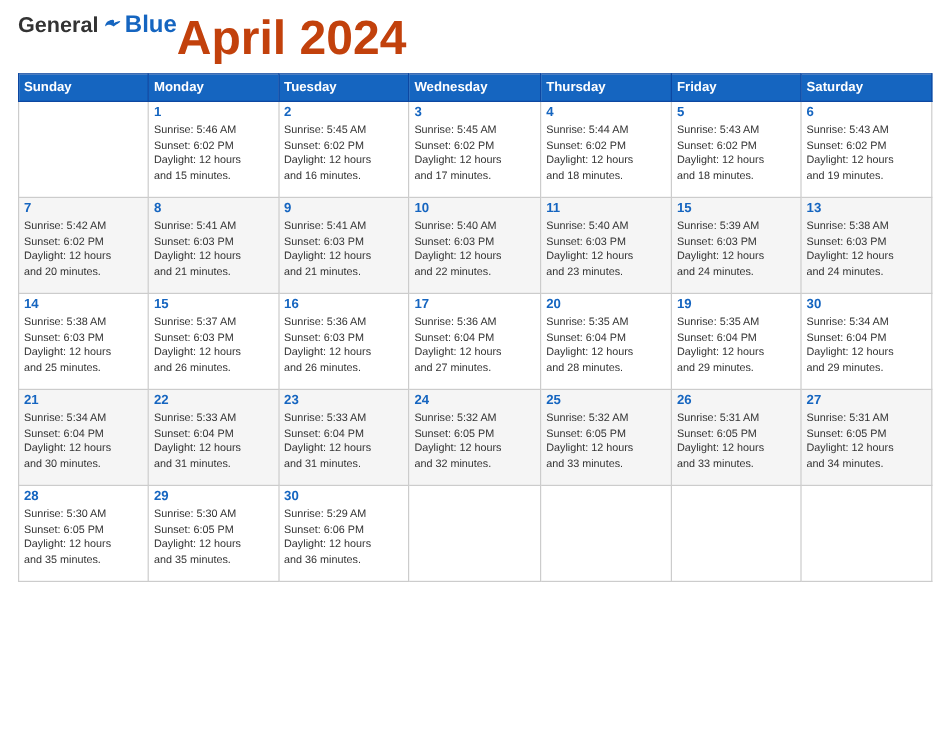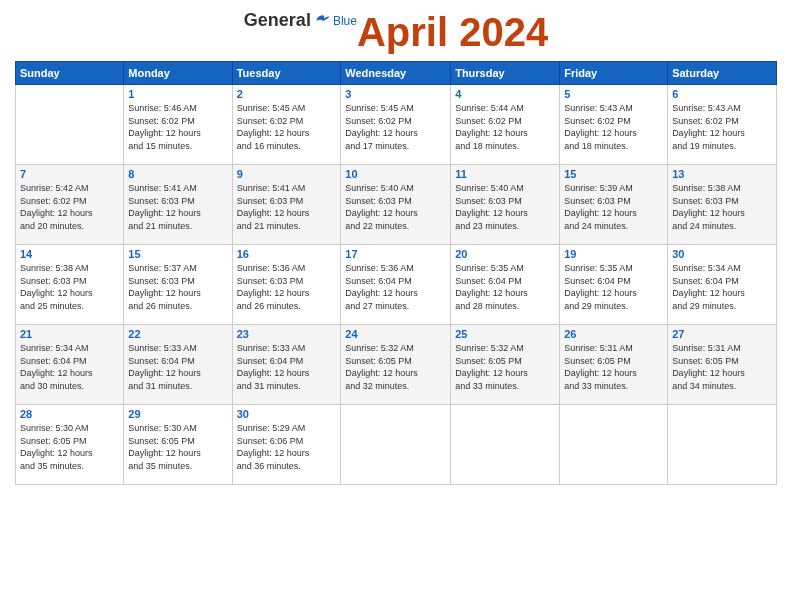--- a/index.html
+++ b/index.html
@@ -9,42 +9,42 @@
       width: 792px;
       height: 612px;
       overflow: hidden;
     }
     .container {
       width: 792px;
       padding: 10px 15px;
     }
     .header-row {
       display: flex;
-      justify-content: center;
+      justify-content: flex-start;
       align-items: flex-start;
       margin-bottom: 6px;
     }
     .logo {
       display: flex;
       flex-direction: column;
       align-items: flex-start;
     }
     .logo-text {
       display: flex;
       align-items: center;
       gap: 2px;
     }
     .logo-general {
       font-size: 18px;
       font-weight: bold;
       color: #333;
     }
     .logo-blue {
-      font-size: 12px;
-      font-weight: normal;
+      font-size: 20px;
+      font-weight: bold;
       color: #1565c0;
     }
     .logo-icon {
       width: 18px;
       height: 18px;
     }
     .title-area {
       text-align: right;
     }
     .month-title {

